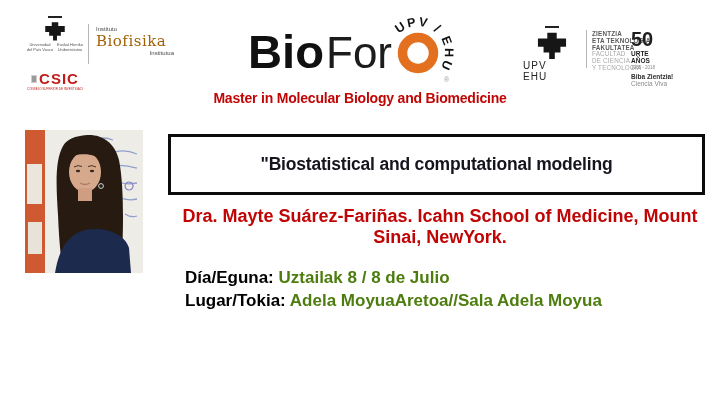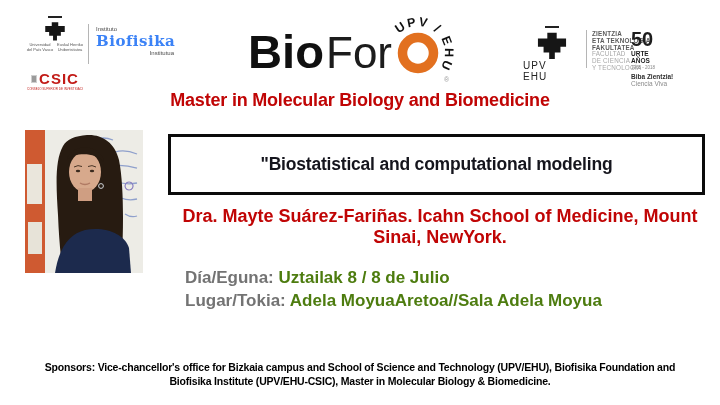--- a/index.html
+++ b/index.html
@@ -15,21 +15,21 @@
   .uni-cols{display:flex;gap:3px;margin-top:2px;}
   .uni-cols span{font-size:4px;line-height:4.5px;color:#555;width:27px;text-align:center;}
   .csic-row{display:flex;align-items:center;gap:2px;margin-top:19px;}
   .csic-crest{width:6px;height:8px;background:#9a9a9a;box-shadow:inset 0 0 0 1px #cfcfcf;}
   .csic-word{font-size:15px;font-weight:bold;letter-spacing:1px;color:#c21b17;line-height:15px;}
   .csic-micro{font-size:3px;color:#c21b17;white-space:nowrap;overflow:hidden;width:56px;text-align:center;margin-top:1px;}
   .vdivider{width:1px;background:#b5b5b5;}
   .div-left{left:88px;top:24px;height:40px;}
   .biofisika{left:96px;top:26px;width:84px;}
   .biofisika .top{font-size:6px;color:#4a4a4a;}
-  .biofisika .name{font-family:"DejaVu Serif","Liberation Serif",serif;font-size:15px;font-weight:bold;color:#3b82f6;letter-spacing:.5px;}
+  .biofisika .name{font-family:"DejaVu Serif","Liberation Serif",serif;font-size:15px;font-weight:normal;color:#a16207;letter-spacing:.5px;}
   .biofisika .bottom{font-size:6px;color:#4a4a4a;text-align:right;width:78px;}
 
   
   .bioforo{left:244px;top:8px;}
 
   
   .upv-right{left:526px;top:26px;width:52px;display:flex;flex-direction:column;align-items:center;}
   .upv-acronyms{display:flex;justify-content:space-between;width:58px;font-size:10px;color:#222;letter-spacing:1px;margin-top:1px;flex-direction:column;}
   .div-right{left:586px;top:30px;height:38px;}
   .faculty{left:592px;top:31px;}
@@ -37,30 +37,30 @@
   .faculty .es div{font-size:6.3px;line-height:6.8px;color:#a8a8a8;letter-spacing:.2px;}
   .anniv{left:631px;top:30px;width:72px;}
   .anniv-top{display:flex;gap:2px;align-items:flex-start;flex-direction:column;}
   .anniv-50{font-size:20px;font-weight:bold;color:#1d1d1d;line-height:18px;}
   .anniv-urte{font-size:6.5px;font-weight:bold;color:#1d1d1d;line-height:7px;}
   .anniv-years{font-size:4.5px;color:#888;margin-top:1px;}
   .anniv-slogan1{font-size:6.5px;font-weight:bold;color:#2e2e2e;margin-top:3px;}
   .anniv-slogan2{font-size:6.5px;color:#8a8a8a;}
 
   
-  .heading{left:0;right:0;top:90px;text-align:center;font-size:18px;font-weight:bold;
+  .heading{left:0;right:0;top:90px;text-align:center;font-size:14px;font-weight:bold;
            letter-spacing:-.2px;color:#c00505;}
   .photo{left:25px;top:130px;width:118px;height:143px;}
   .title-box{left:168px;top:134px;width:537px;height:61px;border:3px solid #0b0b0b;
              box-sizing:border-box;display:flex;flex-direction:column;justify-content:center;
              align-items:center;background:#fff;}
   .title-box div{font-size:17.5px;font-weight:bold;color:#15151d;line-height:25px;letter-spacing:-.2px;white-space:nowrap;}
   .speaker{left:170px;top:206px;width:540px;text-align:center;font-size:18px;font-weight:bold;color:#c00505;}
   .details{left:185px;top:267px;font-size:17px;font-weight:bold;line-height:22.5px;}
-  .details .lbl{color:#737373;}
+  .details .lbl{color:#000000;}
   .details .val{color:#4d7c0f;}
   .footer{left:10px;right:10px;top:361px;text-align:center;font-size:10.5px;font-weight:bold;
           color:#000;line-height:13.5px;letter-spacing:-.2px;}
 </style>
 </head>
 <body>
 
 <div class="slide">
 
   <div class="abs logo-left">
@@ -174,18 +174,14 @@
     <div>
       <span class="lbl">Día/Eguna:</span>
       <span class="val">Uztailak 8 / 8 de Julio</span>
     </div>
     <div>
       <span class="lbl">Lugar/Tokia:</span>
       <span class="val">Adela MoyuaAretoa//Sala Adela Moyua</span>
     </div>
   </div>
 
-  <div class="abs footer">
-    <div>Sponsors: Vice-chancellor's office for Bizkaia campus and School of Science and Technology (UPV/EHU), Biofisika Foundation and</div>
-    <div>Biofisika Institute (UPV/EHU-CSIC), Master in Molecular Biology &amp; Biomedicine.</div>
-  </div>
 
 </div>
 
 </body></html>

